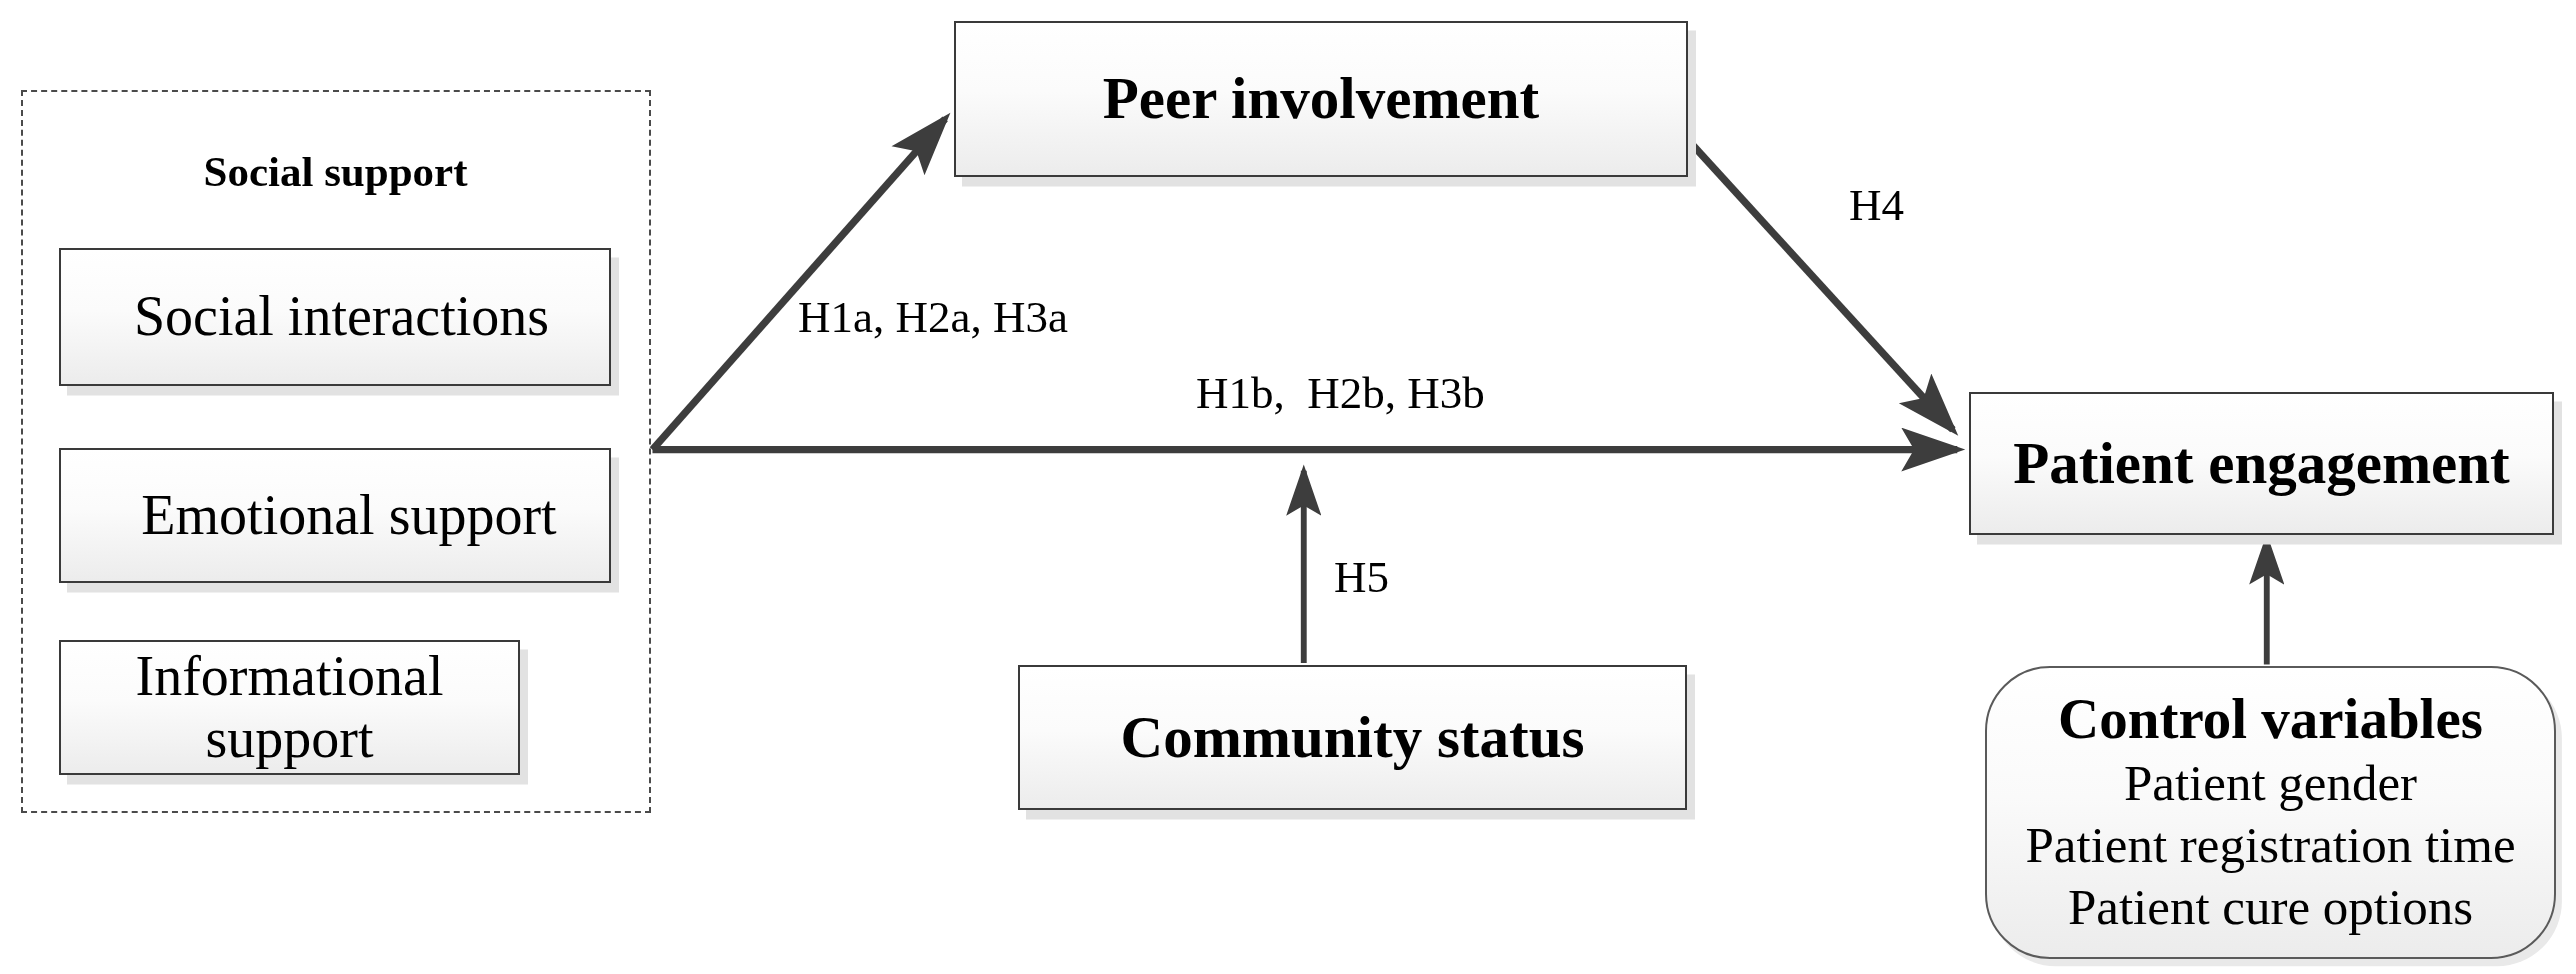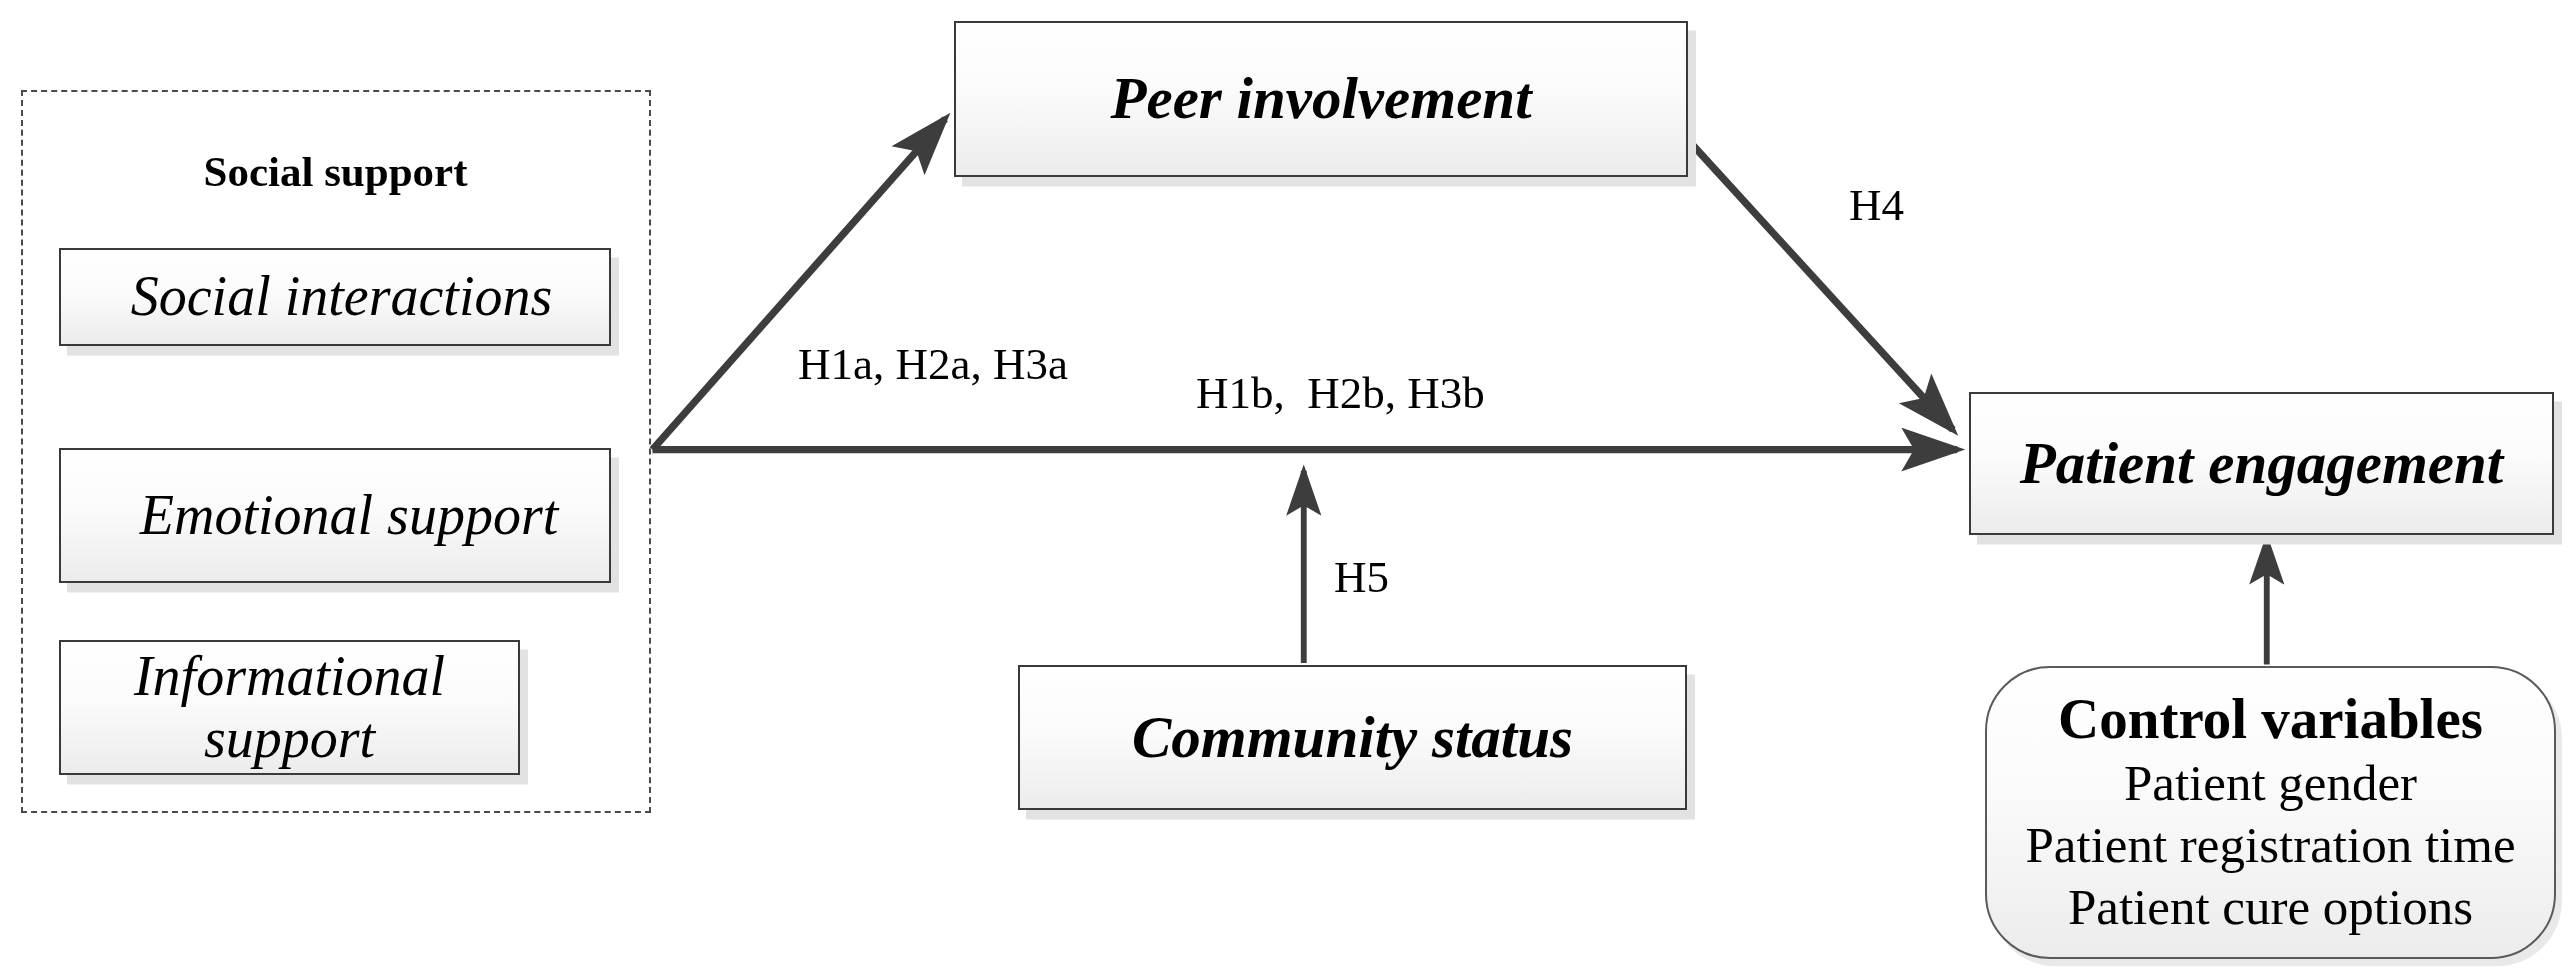--- a/index.html
+++ b/index.html
@@ -22,21 +22,20 @@
     box-sizing: border-box;
     border: 2.9px solid #3a3a3a;
     background: linear-gradient(180deg, #ffffff 0%, #fbfbfb 45%, #ececec 100%);
     box-shadow: 8px 9.5px 0 #e2e2e2;
     display: flex;
     align-items: center;
     justify-content: center;
     text-align: center;
     font-size: 56px;
     line-height: 1.1;
-    font-style: italic;
   }
   .node.bold { font-weight: bold; font-size: 59px; }
   .group-box {
     position: absolute;
     box-sizing: border-box;
     border: 2.2px dashed #4a4a4a;
     background: transparent;
   }
   .group-title {
     position: absolute;
@@ -82,34 +81,34 @@
     <line x1="889" y1="613" x2="1288" y2="162" stroke="#3d3d3d" stroke-width="10" marker-end="url(#ah)"></line>
     <line x1="889" y1="613" x2="2668" y2="613" stroke="#3d3d3d" stroke-width="10" marker-end="url(#ah)"></line>
     <line x1="2302" y1="192" x2="2662" y2="586" stroke="#3d3d3d" stroke-width="10" marker-end="url(#ah)"></line>
     <line x1="1777" y1="904" x2="1777" y2="642" stroke="#3d3d3d" stroke-width="8" marker-end="url(#ah)"></line>
     <line x1="3090" y1="906" x2="3090" y2="736" stroke="#3d3d3d" stroke-width="8" marker-end="url(#ah)"></line>
   </svg>
 
   <div class="group-box" style="left:20.5px; top:90px; width:630px; height:723px;"></div>
   <div class="group-title" style="left:20.5px; top:150px; width:630px;">Social support</div>
 
-  <div class="node" style="left:59px; top:248px; width:552px; height:98px;padding-left:13px;">Social interactions</div>
+  <div class="node" style="left:59px; top:248px; width:552px; height:138px;padding-left:13px;">Social interactions</div>
   <div class="node" style="left:59px; top:448px; width:552px; height:135px;padding-left:28px;">Emotional support</div>
   <div class="node" style="left:59px; top:620px; width:461px; height:135px;margin-top:20px;">Informational support</div>
 
   <div class="node bold" style="left:954px; top:20.5px; width:734px; height:156px;">Peer involvement</div>
   <div class="node bold" style="left:1969px; top:392px; width:585px; height:143px;">Patient engagement</div>
   <div class="node bold" style="left:1018px; top:665px; width:669px; height:145px;">Community status</div>
 
   <div class="rounded-node" style="left:1985px; top:666px; width:571px; height:293px;font-family:Liberation Serif, serif;">
     <div class="cv-title">Control variables</div>
     <div class="cv-item">Patient gender</div>
     <div class="cv-item">Patient registration time</div>
     <div class="cv-item">Patient cure options</div>
   </div>
 
-  <div class="hlabel" style="left:798px; top:295px;margin-top:47px;">H1a, H2a, H3a</div>
+  <div class="hlabel" style="left:798px; top:295px;">H1a, H2a, H3a</div>
   <div class="hlabel" style="left:1196px; top:371px;">H1b,  H2b, H3b</div>
   <div class="hlabel" style="left:1849px; top:183px;">H4</div>
   <div class="hlabel" style="left:1334px; top:555px;">H5</div>
 
 </div>
 
 
 </body></html>

